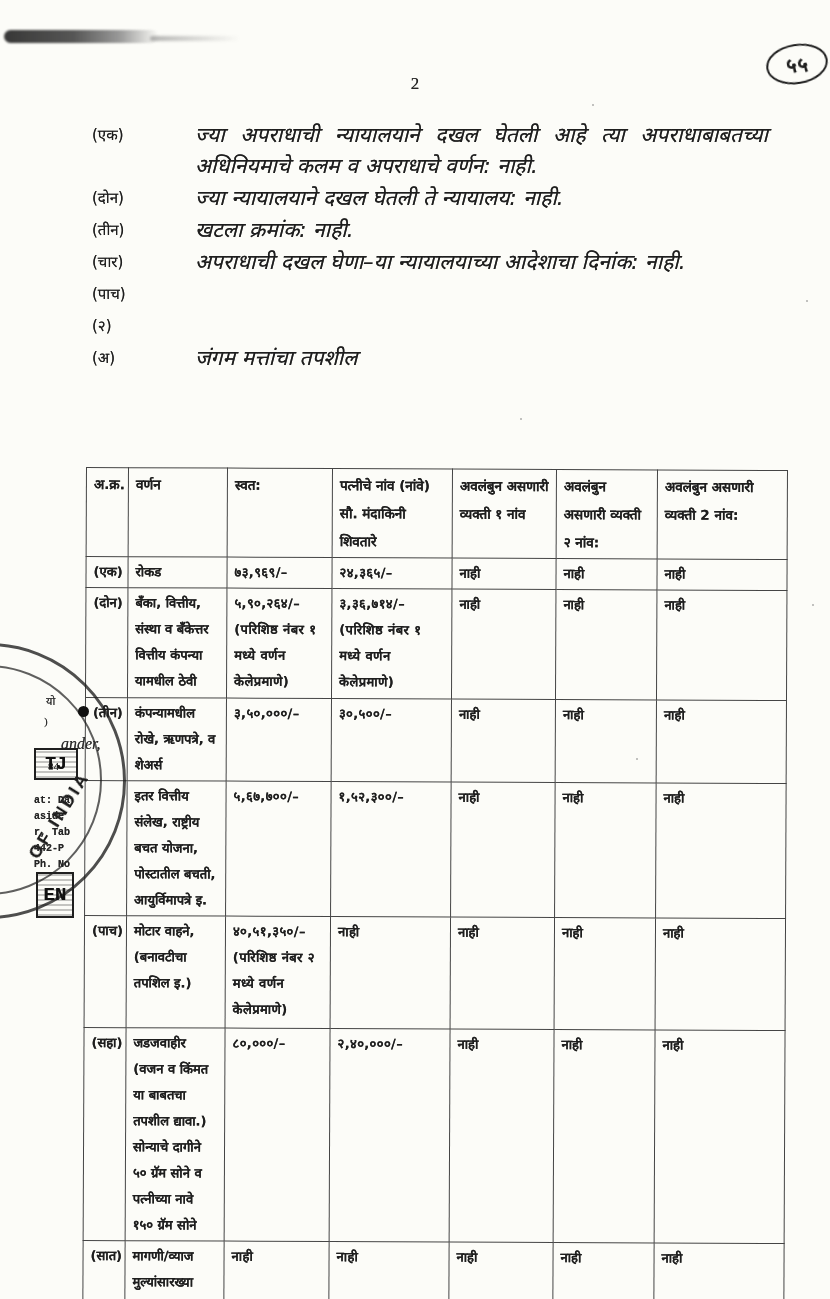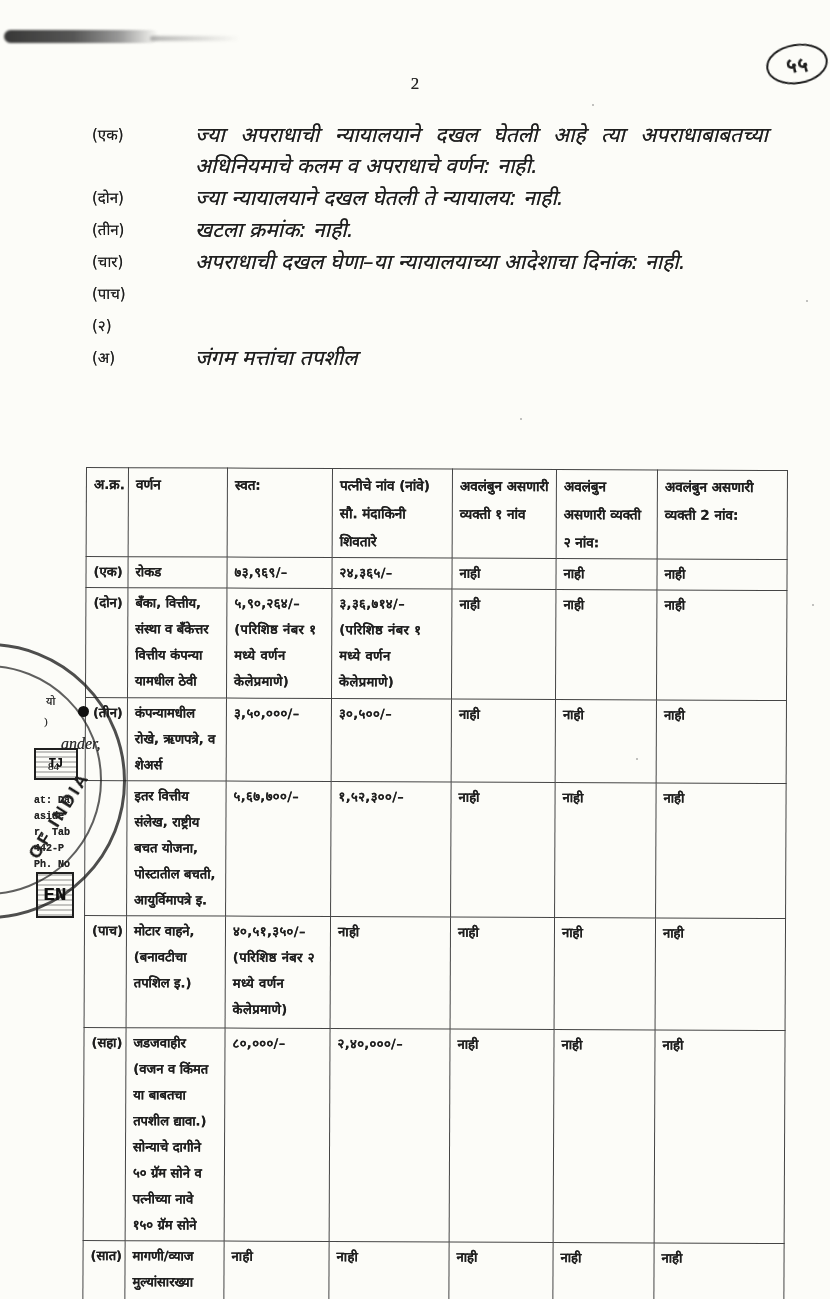--- a/index.html
+++ b/index.html
@@ -59,21 +59,21 @@
   .frag{position:absolute;color:#2e2e2e;filter:blur(.5px);font-family:"Liberation Serif",serif;}
   .frag-1{left:46px;top:693px;font-size:11px;}
   .frag-2{left:44px;top:715px;font-size:11px;}
   .frag-3{left:50px;top:735px;font-size:16px;font-style:italic;margin-left:11px;}
   .frag-4{left:48px;top:760px;font-size:11px;}
   
   .lblock{position:absolute;border:2px solid #1f1f1f;color:#111;font-weight:bold;
     font-family:"Liberation Mono",monospace;filter:blur(.7px);
     background:repeating-linear-gradient(0deg,rgba(0,0,0,.22) 0 2px,transparent 2px 5px);
     display:flex;align-items:center;justify-content:center;}
-  .lblock-top{left:34px;top:748px;width:40px;height:28px;font-size:12px;}
+  .lblock-top{left:34px;top:748px;width:40px;height:28px;font-size:18px;}
   .lblock-bottom{left:36px;top:872px;width:34px;height:42px;font-size:19px;}
   .llines{position:absolute;left:34px;top:793px;width:56px;font-family:"Liberation Mono",monospace;
     font-size:10px;line-height:16px;font-weight:bold;color:#262626;filter:blur(.45px);}
   .speckle{position:absolute;width:2px;height:2px;background:#6f6f6f;border-radius:50%;opacity:.55;}
 </style>
 </head>
 <body>
 
 <div class="page">
 

